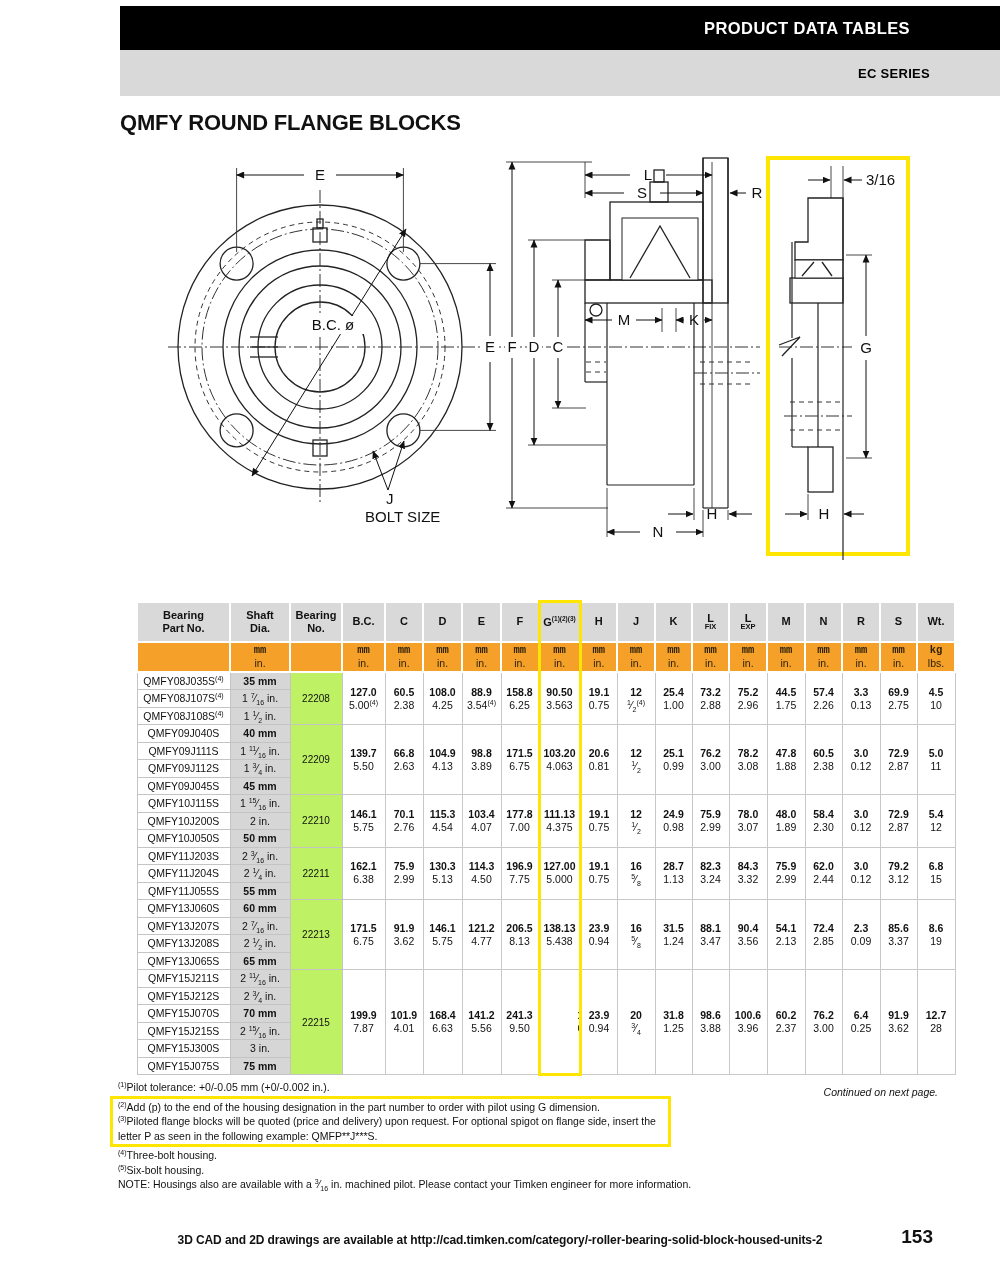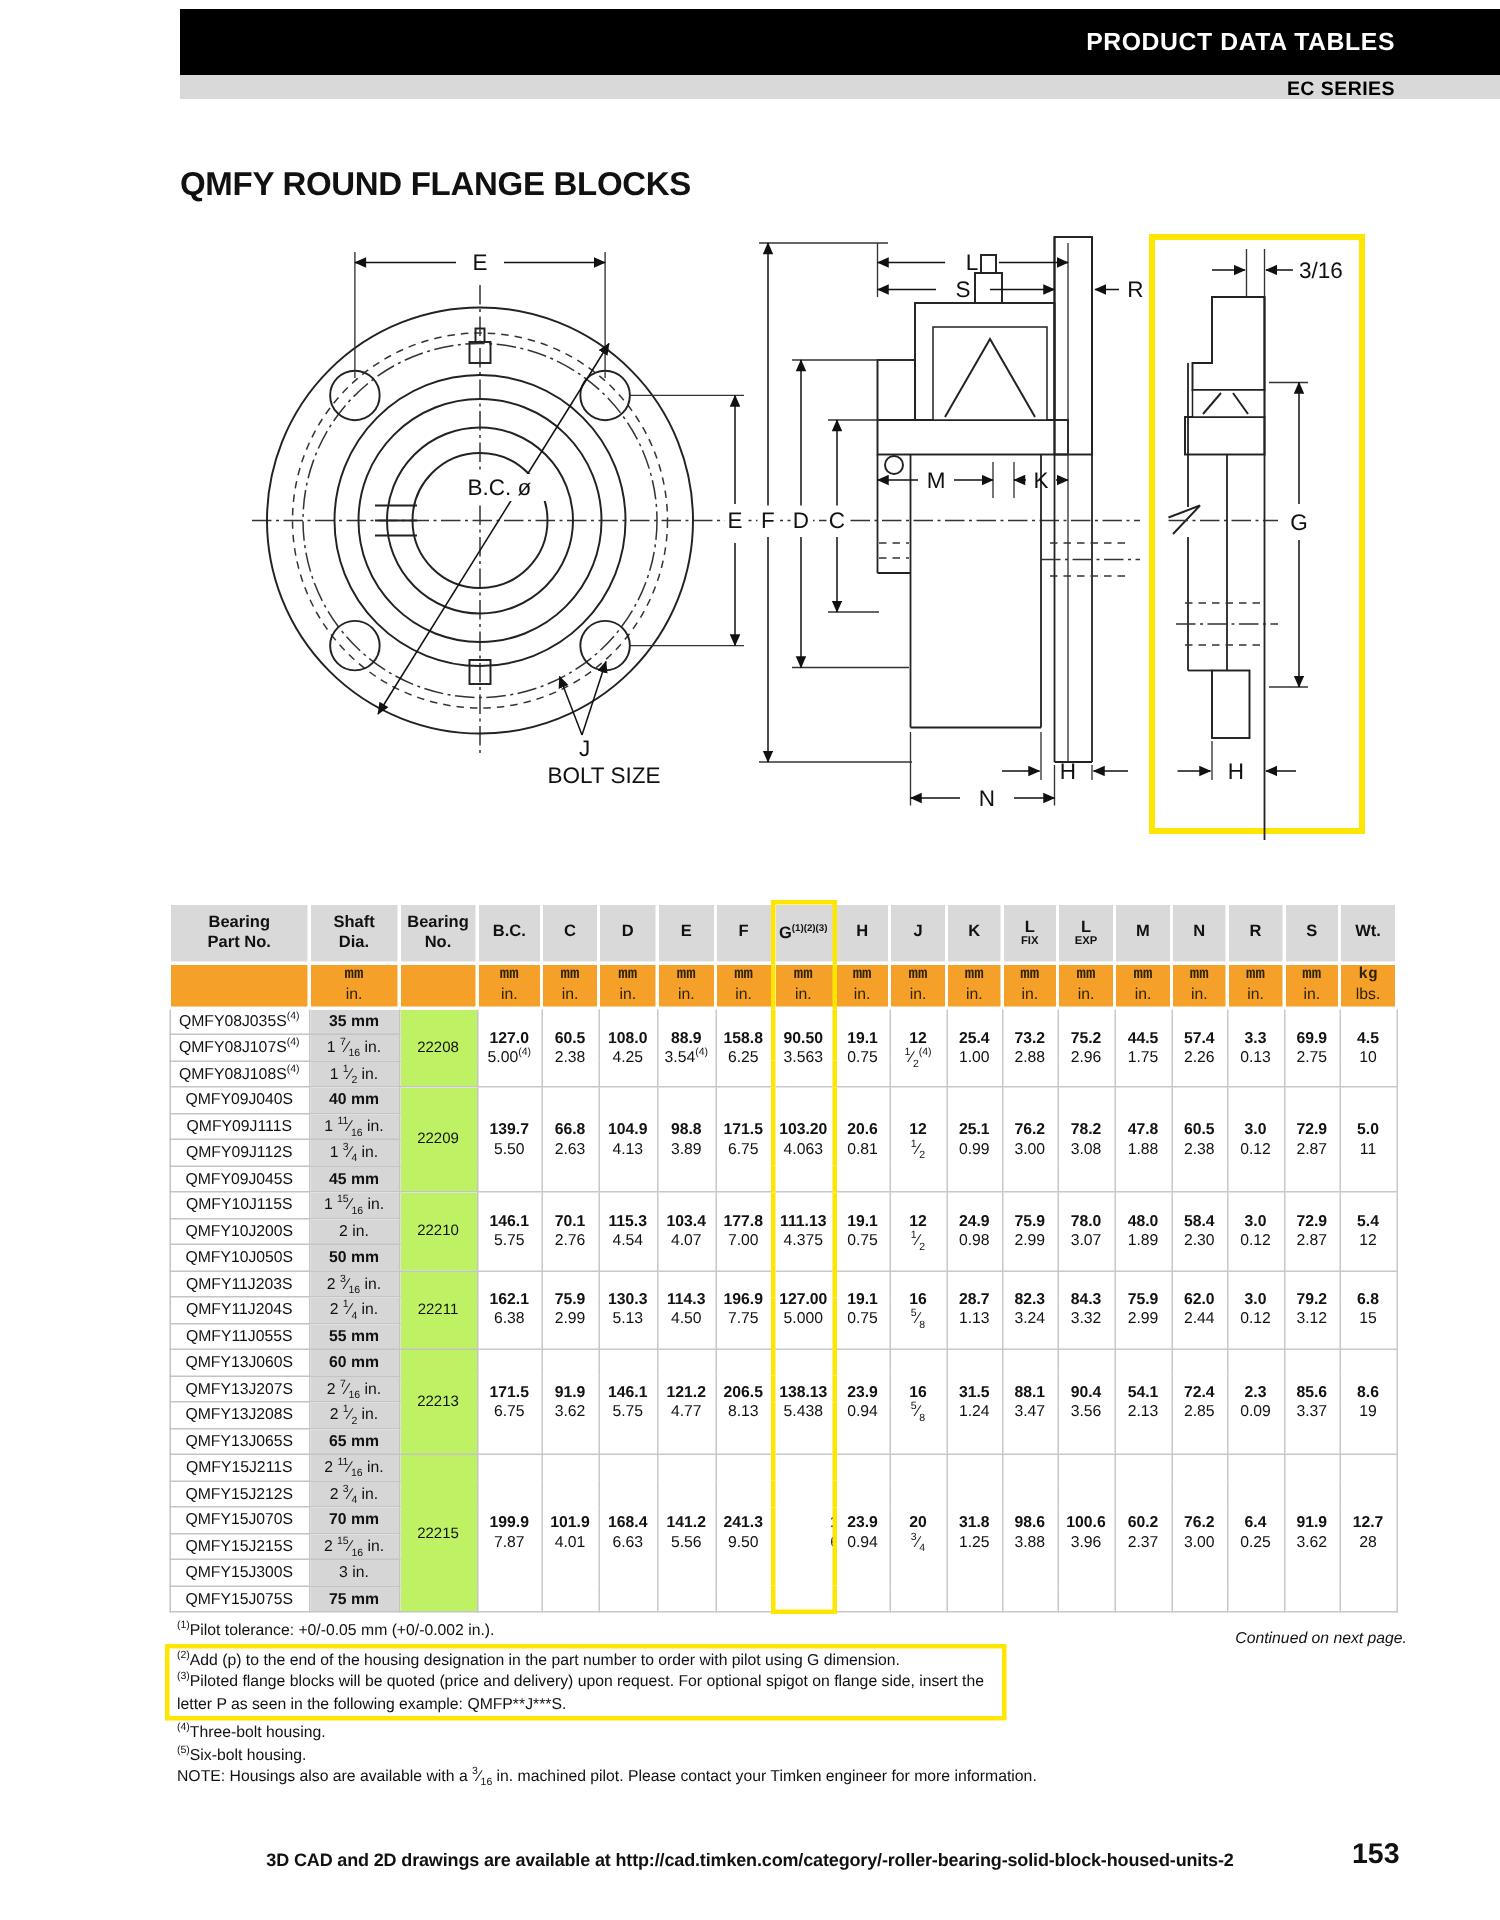--- a/index.html
+++ b/index.html
@@ -1,39 +1,39 @@
 <!DOCTYPE html>
 <html><head>
 <meta charset="utf-8">
 <style>
   html,body{margin:0;padding:0;}
   body{width:1000px;height:1280px;position:relative;background:#fff;overflow:hidden;
        font-family:"Liberation Sans","DejaVu Sans",sans-serif;color:#111;}
   .abs{position:absolute;}
   .band1{left:120px;top:6px;right:0;height:44px;background:#000;color:#fff;
-         display:flex;align-items:center;justify-content:flex-end;padding-right:70px;
+         display:flex;align-items:center;justify-content:flex-end;padding-right:90px;
          font-weight:bold;font-size:16.5px;letter-spacing:.4px;box-sizing:border-box;}
-  .band2{left:120px;top:50px;right:0;height:16px;background:#d9d9d9;color:#000;
+  .band2{left:120px;top:50px;right:0;height:46px;background:#d9d9d9;color:#000;
          display:flex;align-items:center;justify-content:flex-end;padding-right:70px;
          font-weight:bold;font-size:13px;letter-spacing:.3px;box-sizing:border-box;}
   .title{left:120px;top:110px;font-size:22px;font-weight:bold;letter-spacing:-.2px;}
 
   
   svg text{font-family:"Liberation Sans","DejaVu Sans",sans-serif;fill:#111;}
   .lb{font-size:15px;text-anchor:middle;}
   .lbs{font-size:15px;text-anchor:start;}
   .ln{stroke:#222;stroke-width:1.3;fill:none;}
   .lnf{stroke:#222;stroke-width:1.2;}
   .dim{stroke:#111;stroke-width:1;fill:none;}
   .ext{stroke:#333;stroke-width:.9;fill:none;}
   .cl{stroke:#333;stroke-width:1;fill:none;stroke-dasharray:13 3 2 3;}
   .hid{stroke:#333;stroke-width:1;fill:none;stroke-dasharray:5 4;}
 
   
-  .tblwrap{left:112px;top:600px;}
+  .tblwrap{left:136px;top:600px;}
   table{border-collapse:collapse;table-layout:fixed;width:818px;font-size:10.5px;}
   th,td{padding:0;overflow:hidden;}
   .h1{background:#d9d9d9;font-weight:bold;font-size:11px;border:2px solid #fff;height:38px;
       text-align:center;line-height:1.15;}
   .h1 .sub{font-weight:bold;font-size:7.5px;display:block;margin-top:-2px;}
   .h1 sup.tiny{font-size:6.5px;vertical-align:super;}
   .h2{background:#f5a028;border:2px solid #fff;height:28px;text-align:center;color:#30230a;
       font-size:10.5px;line-height:13px;}
   .h2 .u1{font-weight:bold;display:block;font-family:Liberation Mono, monospace;}
   tbody tr{height:17.5px;}

